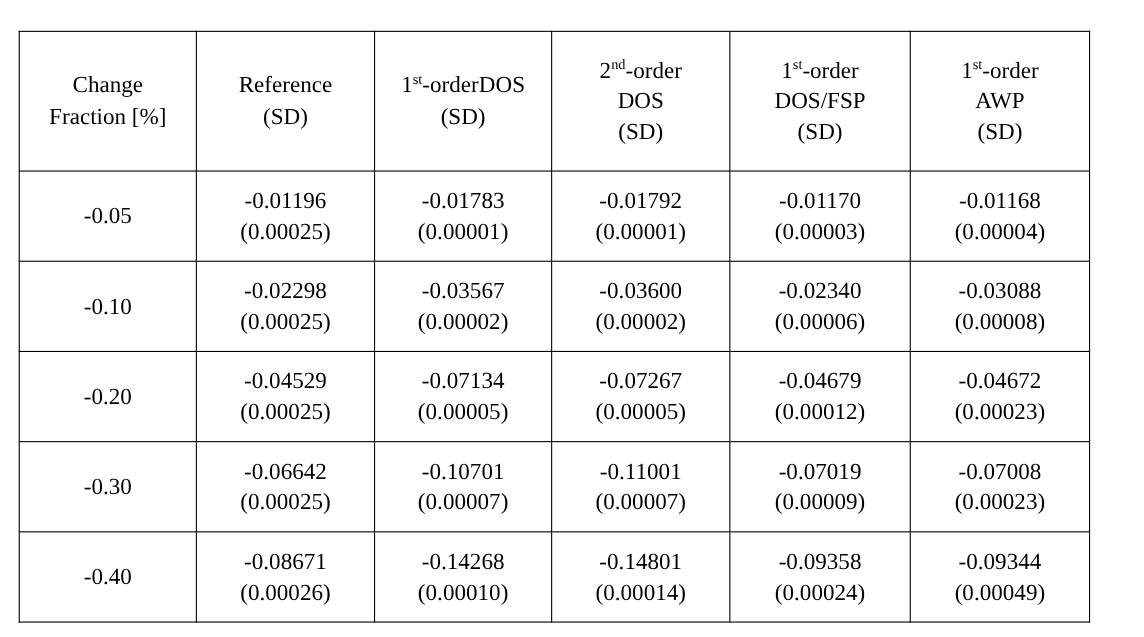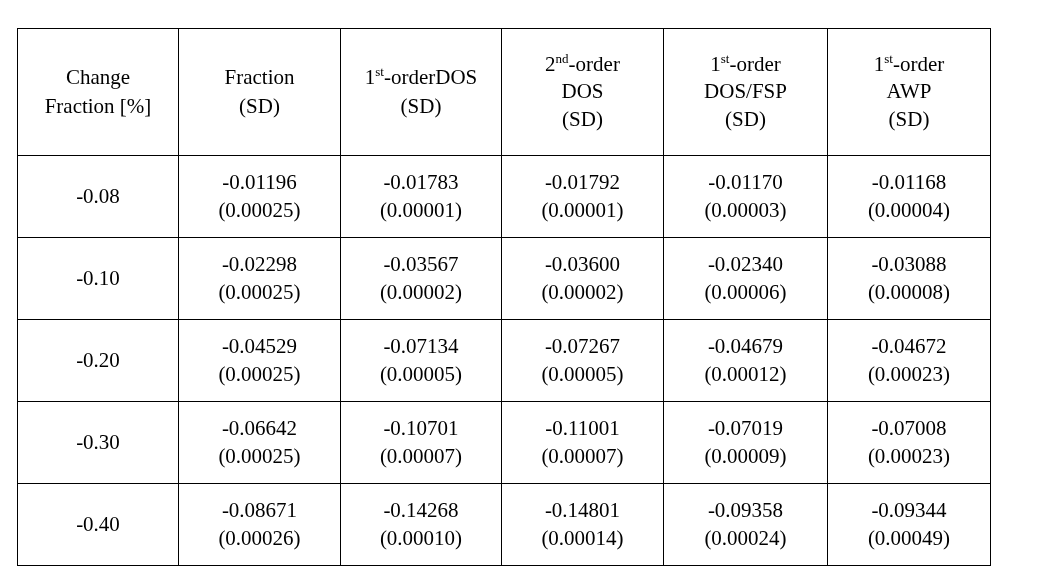--- a/index.html
+++ b/index.html
@@ -95,21 +95,21 @@
           <col class="c4">
           <col class="c5">
       </colgroup>
       <thead>
         <tr>
           <th>
             <span class="hdr-line">Change</span>
             <span class="hdr-line">Fraction  [%]</span>
           </th>
           <th>
-            <span class="hdr-line">Fraction</span>
+            <span class="hdr-line">Reference</span>
             <span class="hdr-line">(SD)</span>
           </th>
           <th>
             <span class="hdr-line"><span>1</span><sup>st</sup><span>-orderDOS</span></span>
             <span class="hdr-line">(SD)</span>
           </th>
           <th>
             <span class="hdr-line tight"><span>2</span><sup>nd</sup><span>-order</span></span>
             <span class="hdr-line tight">DOS</span>
             <span class="hdr-line tight">(SD)</span>
@@ -121,21 +121,21 @@
           </th>
           <th>
             <span class="hdr-line tight"><span>1</span><sup>st</sup><span>-order</span></span>
             <span class="hdr-line tight">AWP</span>
             <span class="hdr-line tight">(SD)</span>
           </th>
         </tr>
       </thead>
       <tbody>
         <tr>
-          <td class="rowlabel">-0.08</td>
+          <td class="rowlabel">-0.05</td>
           <td>
             <span class="val-line">-0.01196</span>
             <span class="sd-line">(0.00025)</span>
           </td>
           <td>
             <span class="val-line">-0.01783</span>
             <span class="sd-line">(0.00001)</span>
           </td>
           <td>
             <span class="val-line">-0.01792</span>

